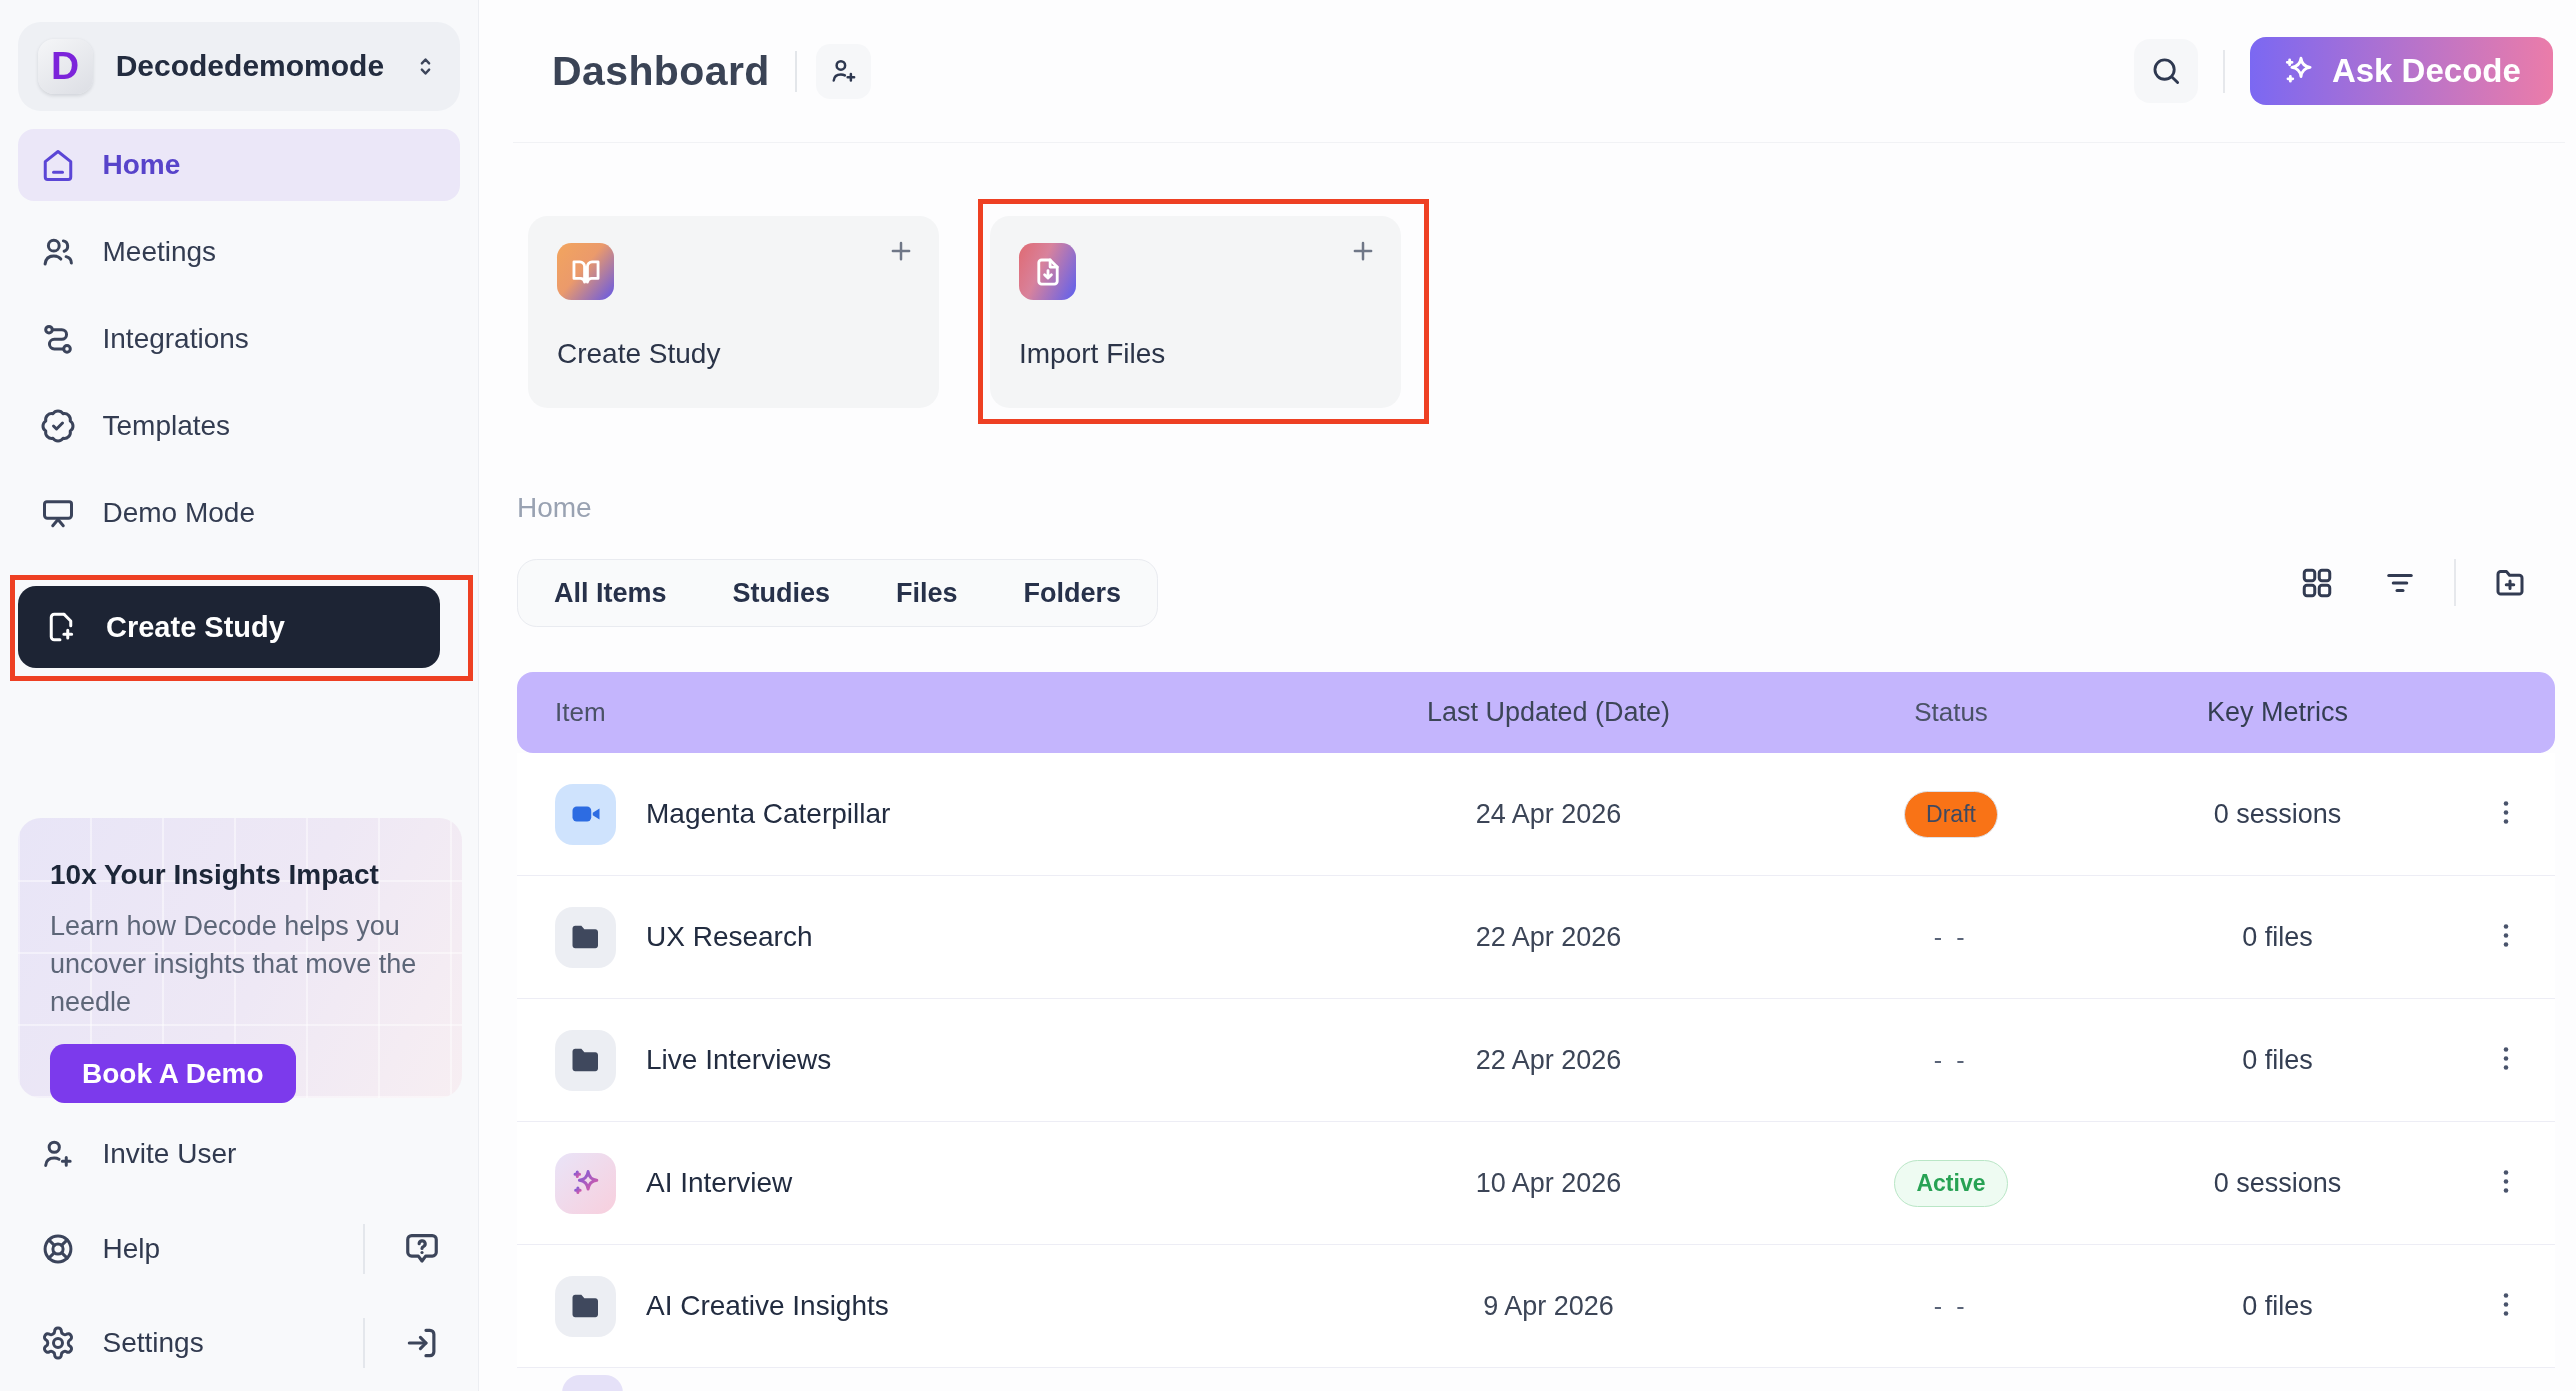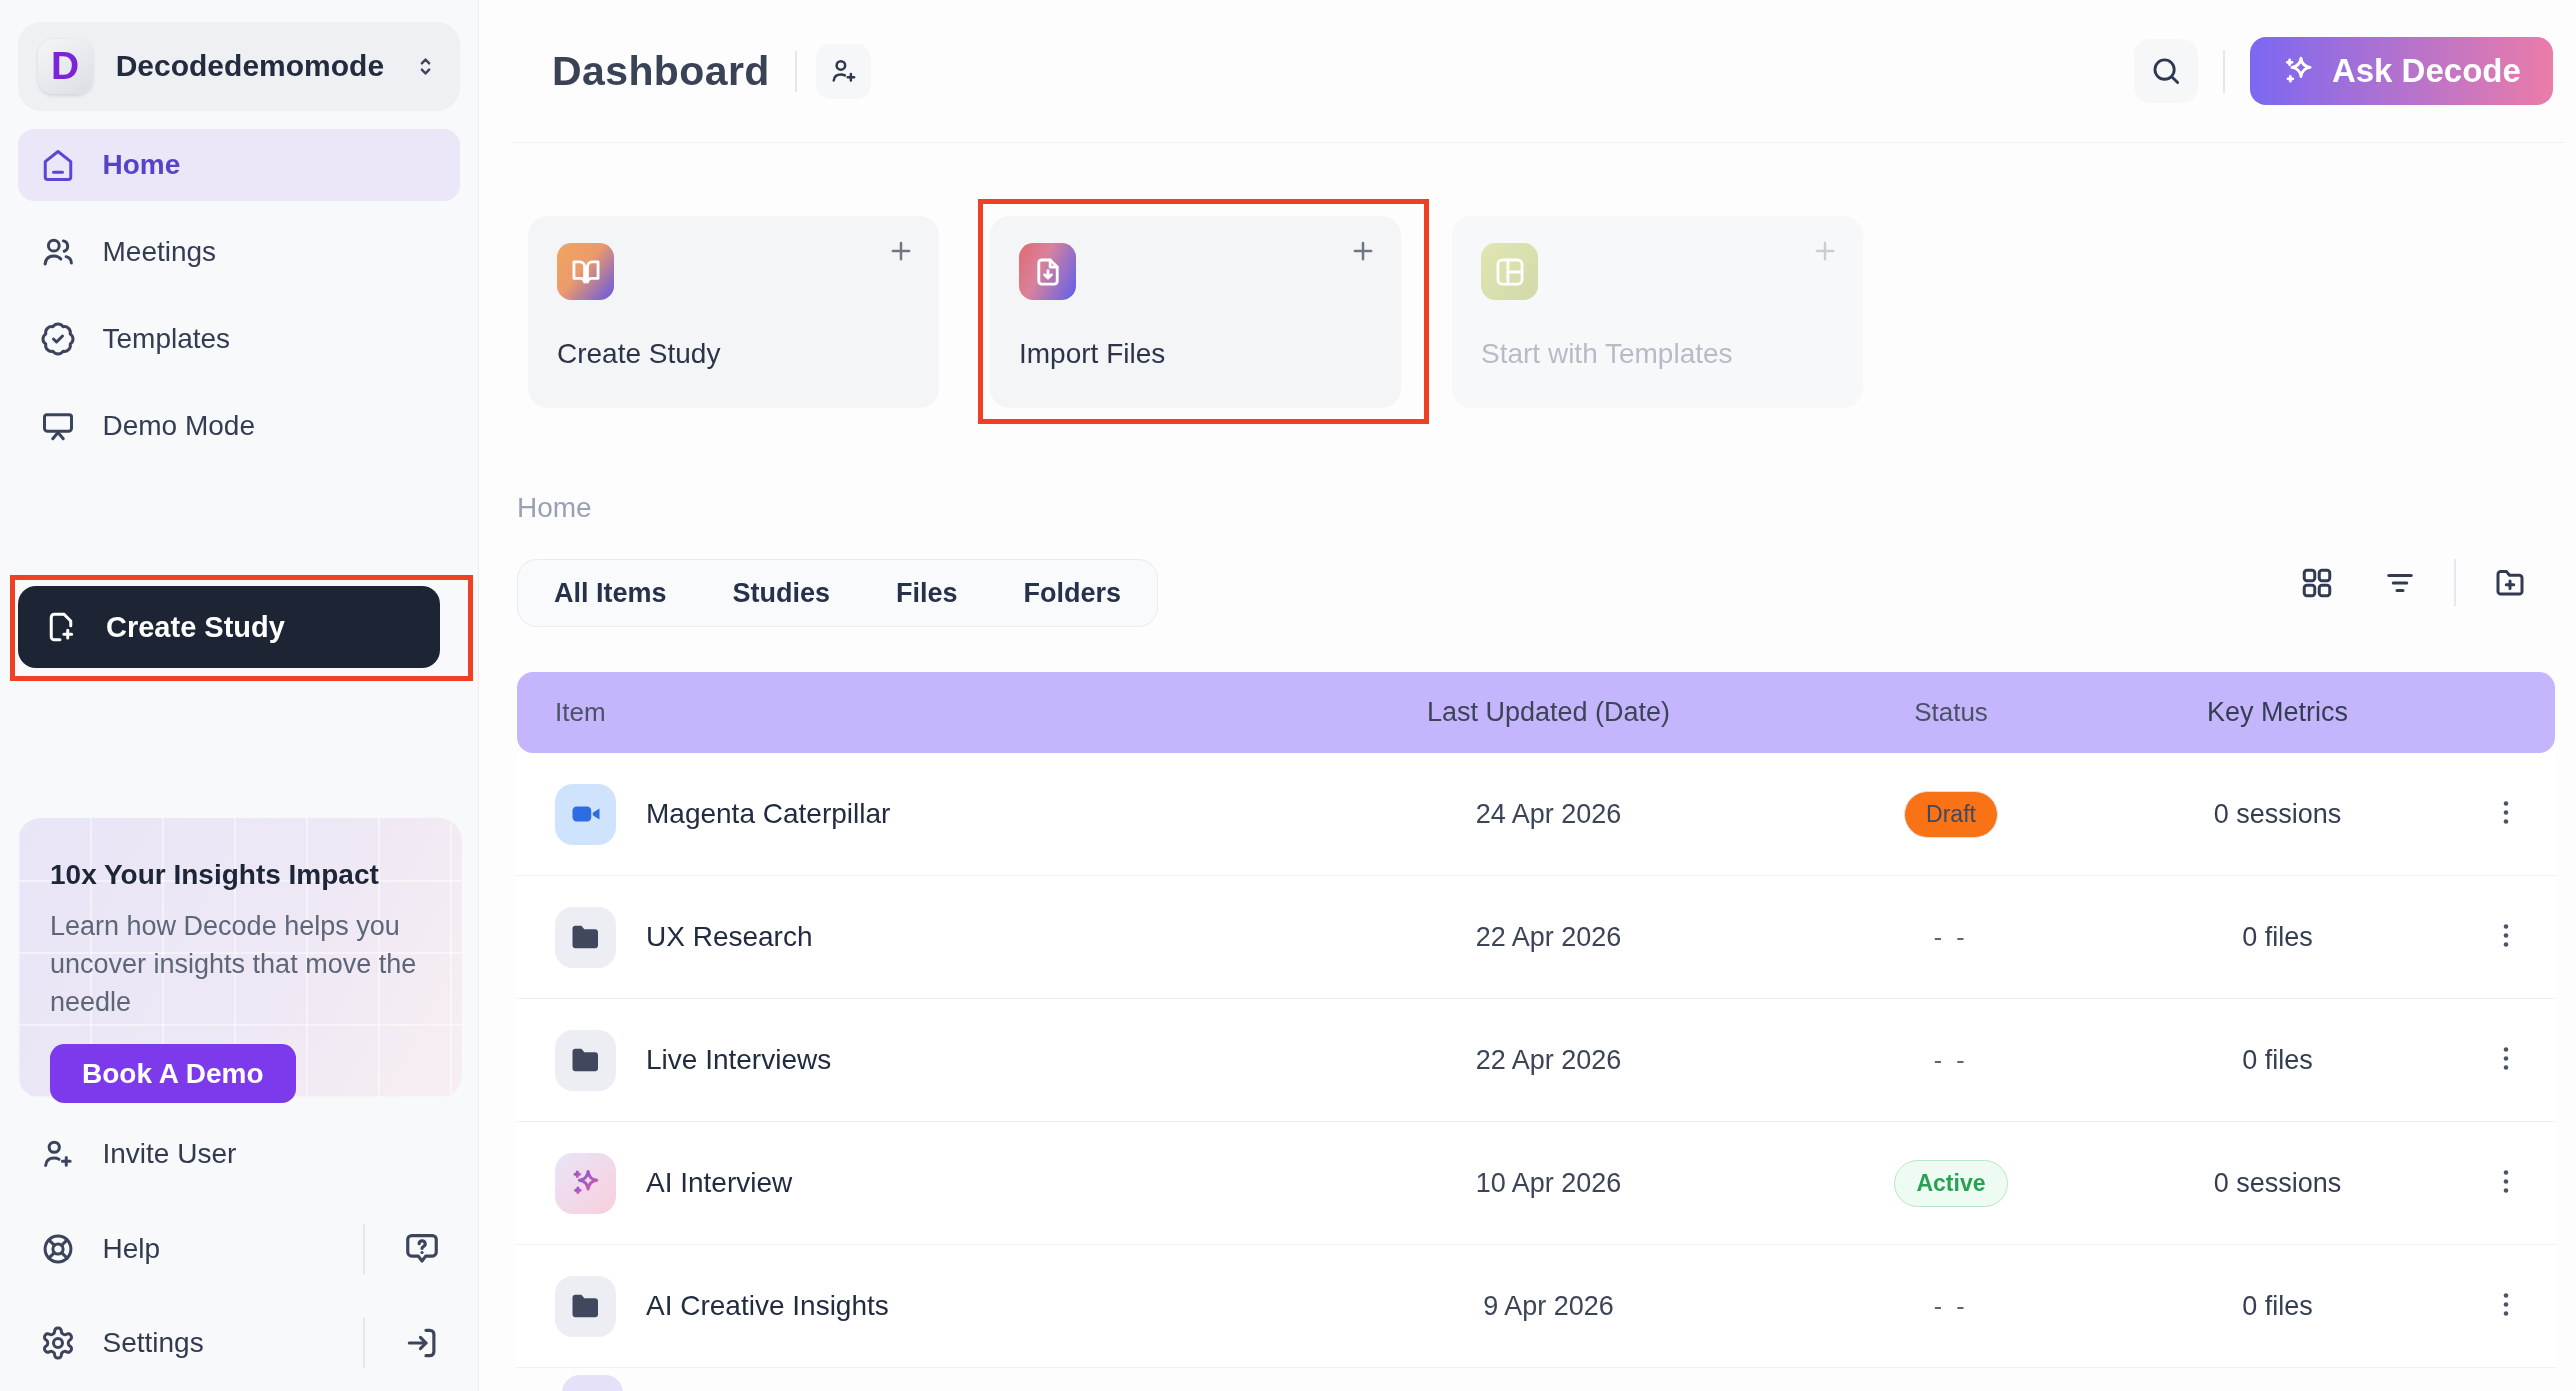--- a/index.html
+++ b/index.html
@@ -160,20 +160,30 @@
               <path d="M3.4 20c.4-3.5 2.7-5.3 5.8-5.3 2 0 3.6.7 4.7 2"></path>
               <path d="M15.6 4.6a3.6 3.6 0 0 1 .5 6.9"></path>
               <path d="M17.4 15.1c2.2.5 3.4 1.9 3.5 4.2"></path>
             </svg>
           </span>
     <span class="nav-label">Meetings</span>
   </div>
         <div class="nav-item">
     <span class="icon">
             <svg viewBox="0 0 24 24" fill="none" stroke="currentColor" stroke-width="2" stroke-linecap="round" stroke-linejoin="round">
+              <circle cx="6" cy="5.8" r="2.2"></circle>
+              <circle cx="18" cy="18.6" r="2.2"></circle>
+              <path d="M8.2 5.8h6.3a3.2 3.2 0 0 1 0 6.4h-5a3.2 3.2 0 0 0 0 6.4h6.3"></path>
+            </svg>
+          </span>
+    <span class="nav-label">Integrations</span>
+  </div>
+        <div class="nav-item">
+    <span class="icon">
+            <svg viewBox="0 0 24 24" fill="none" stroke="currentColor" stroke-width="2" stroke-linecap="round" stroke-linejoin="round">
               <path d="M3.85 8.62a4 4 0 0 1 4.78-4.77 4 4 0 0 1 6.74 0 4 4 0 0 1 4.78 4.78 4 4 0 0 1 0 6.74 4 4 0 0 1-4.77 4.78 4 4 0 0 1-6.75 0 4 4 0 0 1-4.78-4.77 4 4 0 0 1 0-6.76Z"></path>
               <path d="m9 12 2 2 4-4"></path>
             </svg>
           </span>
     <span class="nav-label">Templates</span>
   </div>
         <div class="nav-item">
     <span class="icon">
             <svg viewBox="0 0 24 24" fill="none" stroke="currentColor" stroke-width="2" stroke-linecap="round" stroke-linejoin="round">
               <path d="M4.5 4.5h15c.9 0 1.5.7 1.5 1.5v7.5c0 1.1-.9 2-2 2H5c-1.1 0-2-.9-2-2V6c0-.8.7-1.5 1.5-1.5Z"></path>
@@ -317,37 +327,20 @@
               </svg>
             </span>
           </span>
     <span class="icon plus">
             <svg viewBox="0 0 24 24" fill="none" stroke="currentColor" stroke-width="2" stroke-linecap="round" stroke-linejoin="round">
               <path d="M12 5.5v13M5.5 12h13"></path>
             </svg>
           </span>
     <span class="qlabel">Import Files</span>
   </div>
-        <div class="qcard disabled">
-    <span class="tile tile-template">
-            <span class="icon">
-              <svg viewBox="0 0 24 24" fill="none" stroke="currentColor" stroke-width="2" stroke-linecap="round" stroke-linejoin="round">
-                <rect x="3.5" y="3.5" width="17" height="17" rx="3"></rect>
-                <path d="M10.5 3.5v17"></path>
-                <path d="M10.5 12h10"></path>
-              </svg>
-            </span>
-          </span>
-    <span class="icon plus">
-            <svg viewBox="0 0 24 24" fill="none" stroke="currentColor" stroke-width="2" stroke-linecap="round" stroke-linejoin="round">
-              <path d="M12 5.5v13M5.5 12h13"></path>
-            </svg>
-          </span>
-    <span class="qlabel">Start with Templates</span>
-  </div>
       </div>
 
     <div class="breadcrumb">Home</div>
 
     <div class="listbar">
       <div class="tabs" id="tabs">
           <span class="tab">All Items</span>
           <span class="tab">Studies</span>
           <span class="tab">Files</span>
           <span class="tab">Folders</span>

